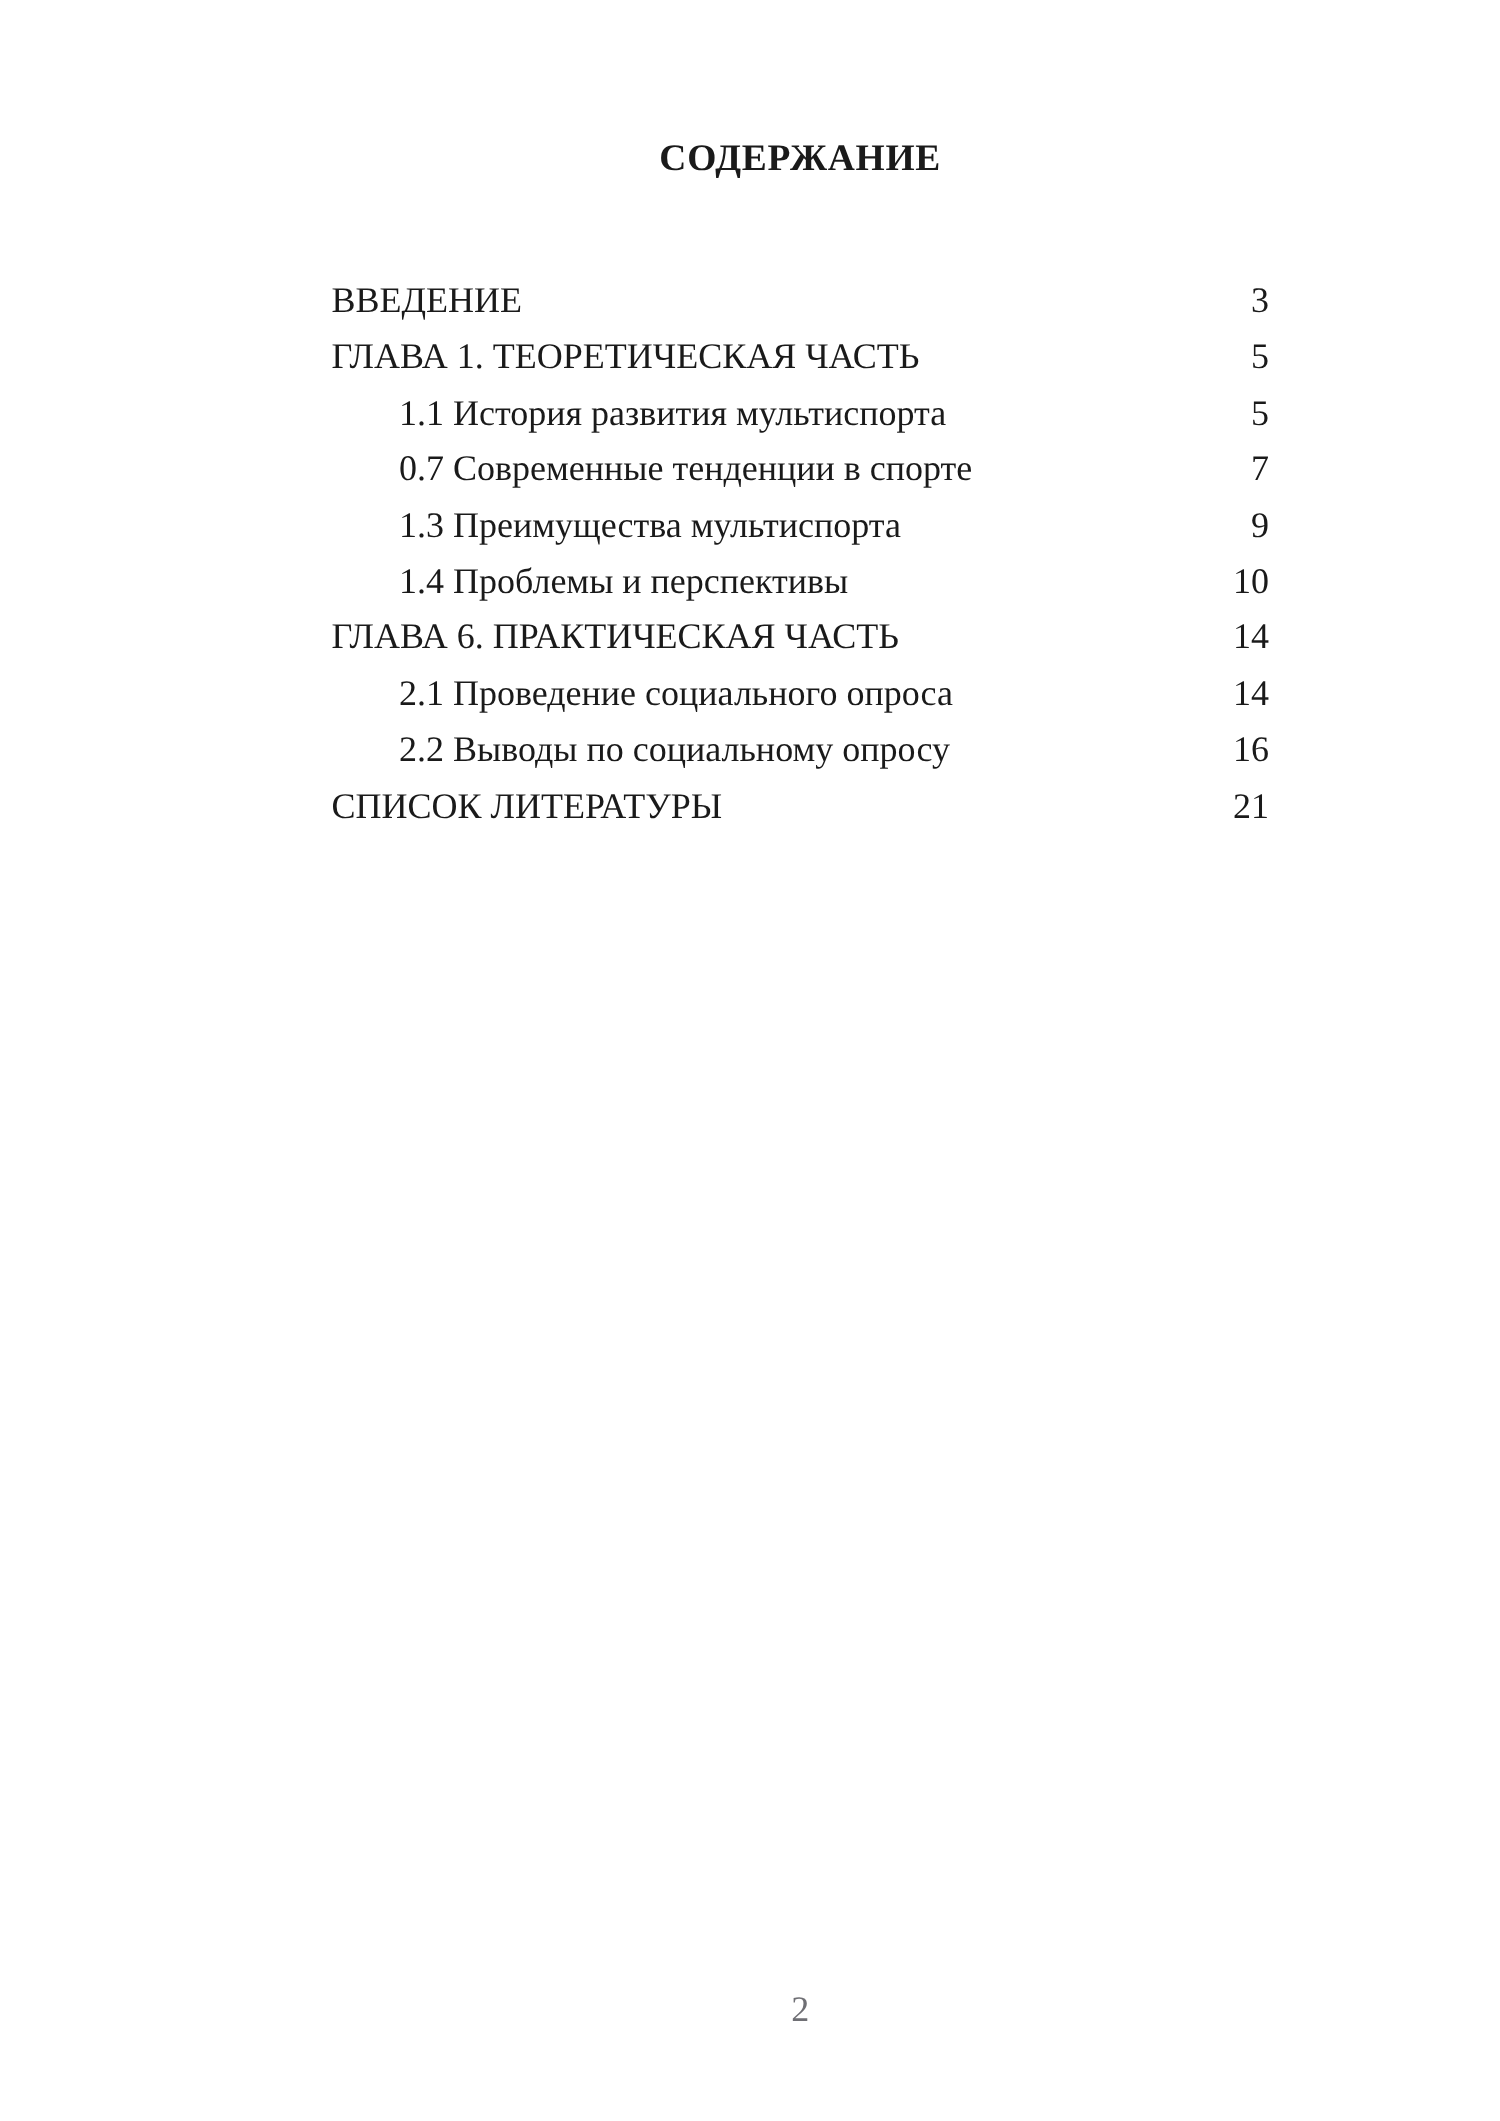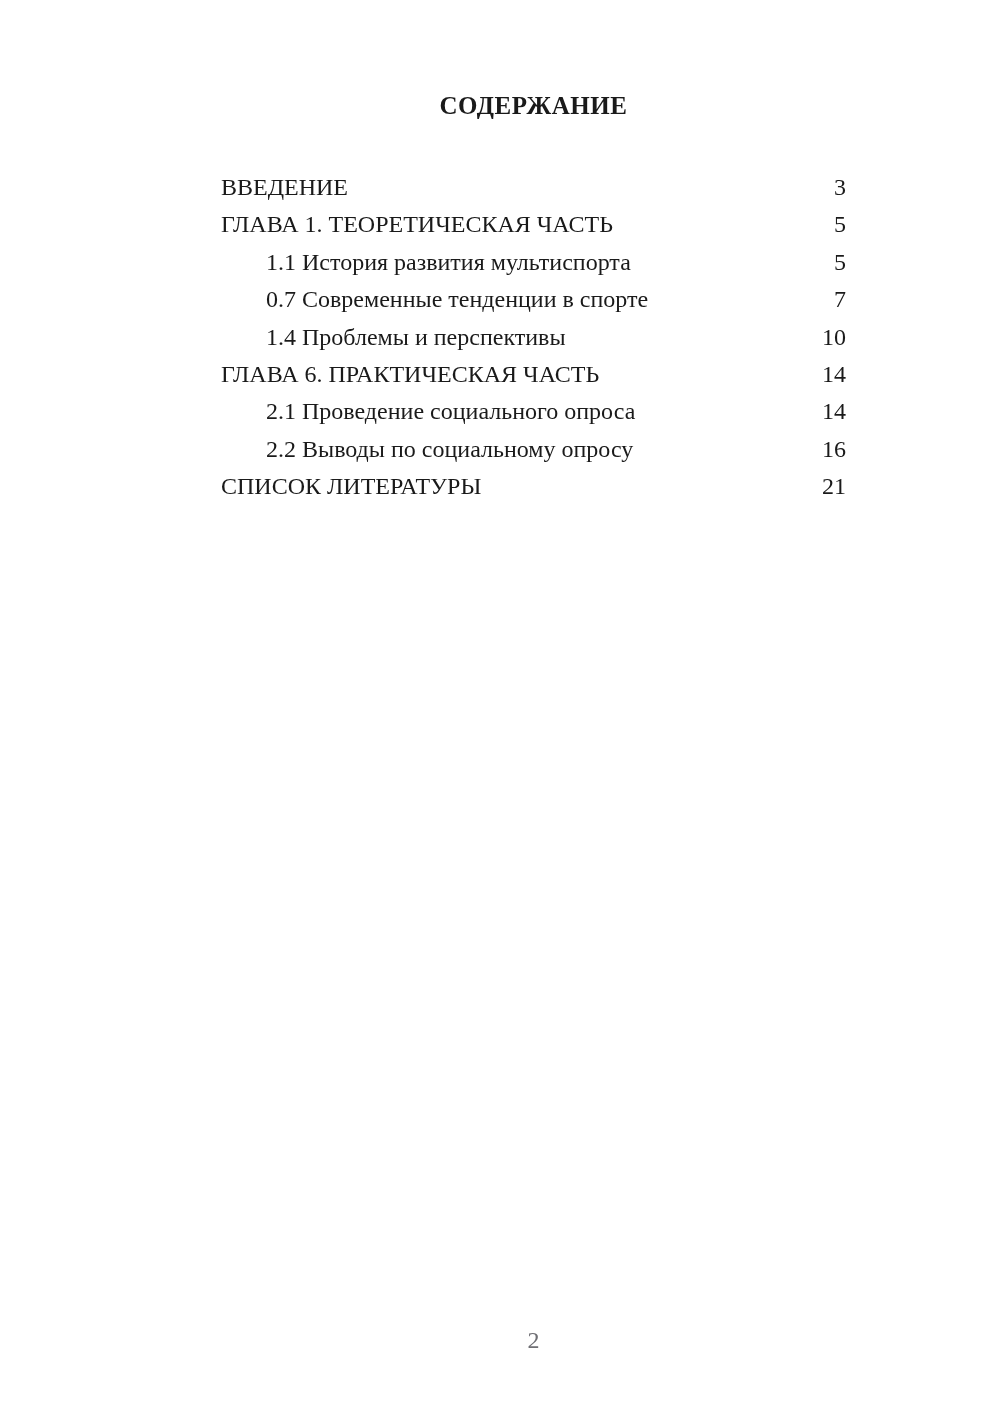--- a/index.html
+++ b/index.html
@@ -23,21 +23,21 @@
   }
   .doc-title {
     text-align: center;
     font-weight: bold;
     font-size: 25px;
     line-height: 30px;
     letter-spacing: 0.5px;
     margin: 0;
   }
   .toc {
-    margin-top: 48px;
+    margin-top: 62px;
   }
   .toc-row {
     display: flex;
     justify-content: space-between;
     align-items: baseline;
     font-size: 24px;
     line-height: 37.4px;
     white-space: nowrap;
   }
   .toc-row .toc-label {
@@ -86,20 +86,24 @@
       <div class="toc-row lvl1">
         <span class="toc-label">1.1 История развития мультиспорта</span>
         <span class="toc-page">5</span>
       </div>
 
       <div class="toc-row lvl1">
         <span class="toc-label">0.7 Современные тенденции в спорте</span>
         <span class="toc-page">7</span>
       </div>
 
+      <div class="toc-row lvl1">
+        <span class="toc-label">1.3 Преимущества мультиспорта</span>
+        <span class="toc-page">9</span>
+      </div>
 
       <div class="toc-row lvl1">
         <span class="toc-label">1.4 Проблемы и перспективы</span>
         <span class="toc-page">10</span>
       </div>
 
       <div class="toc-row">
         <span class="toc-label">ГЛАВА 6. ПРАКТИЧЕСКАЯ ЧАСТЬ</span>
         <span class="toc-page">14</span>
       </div>

